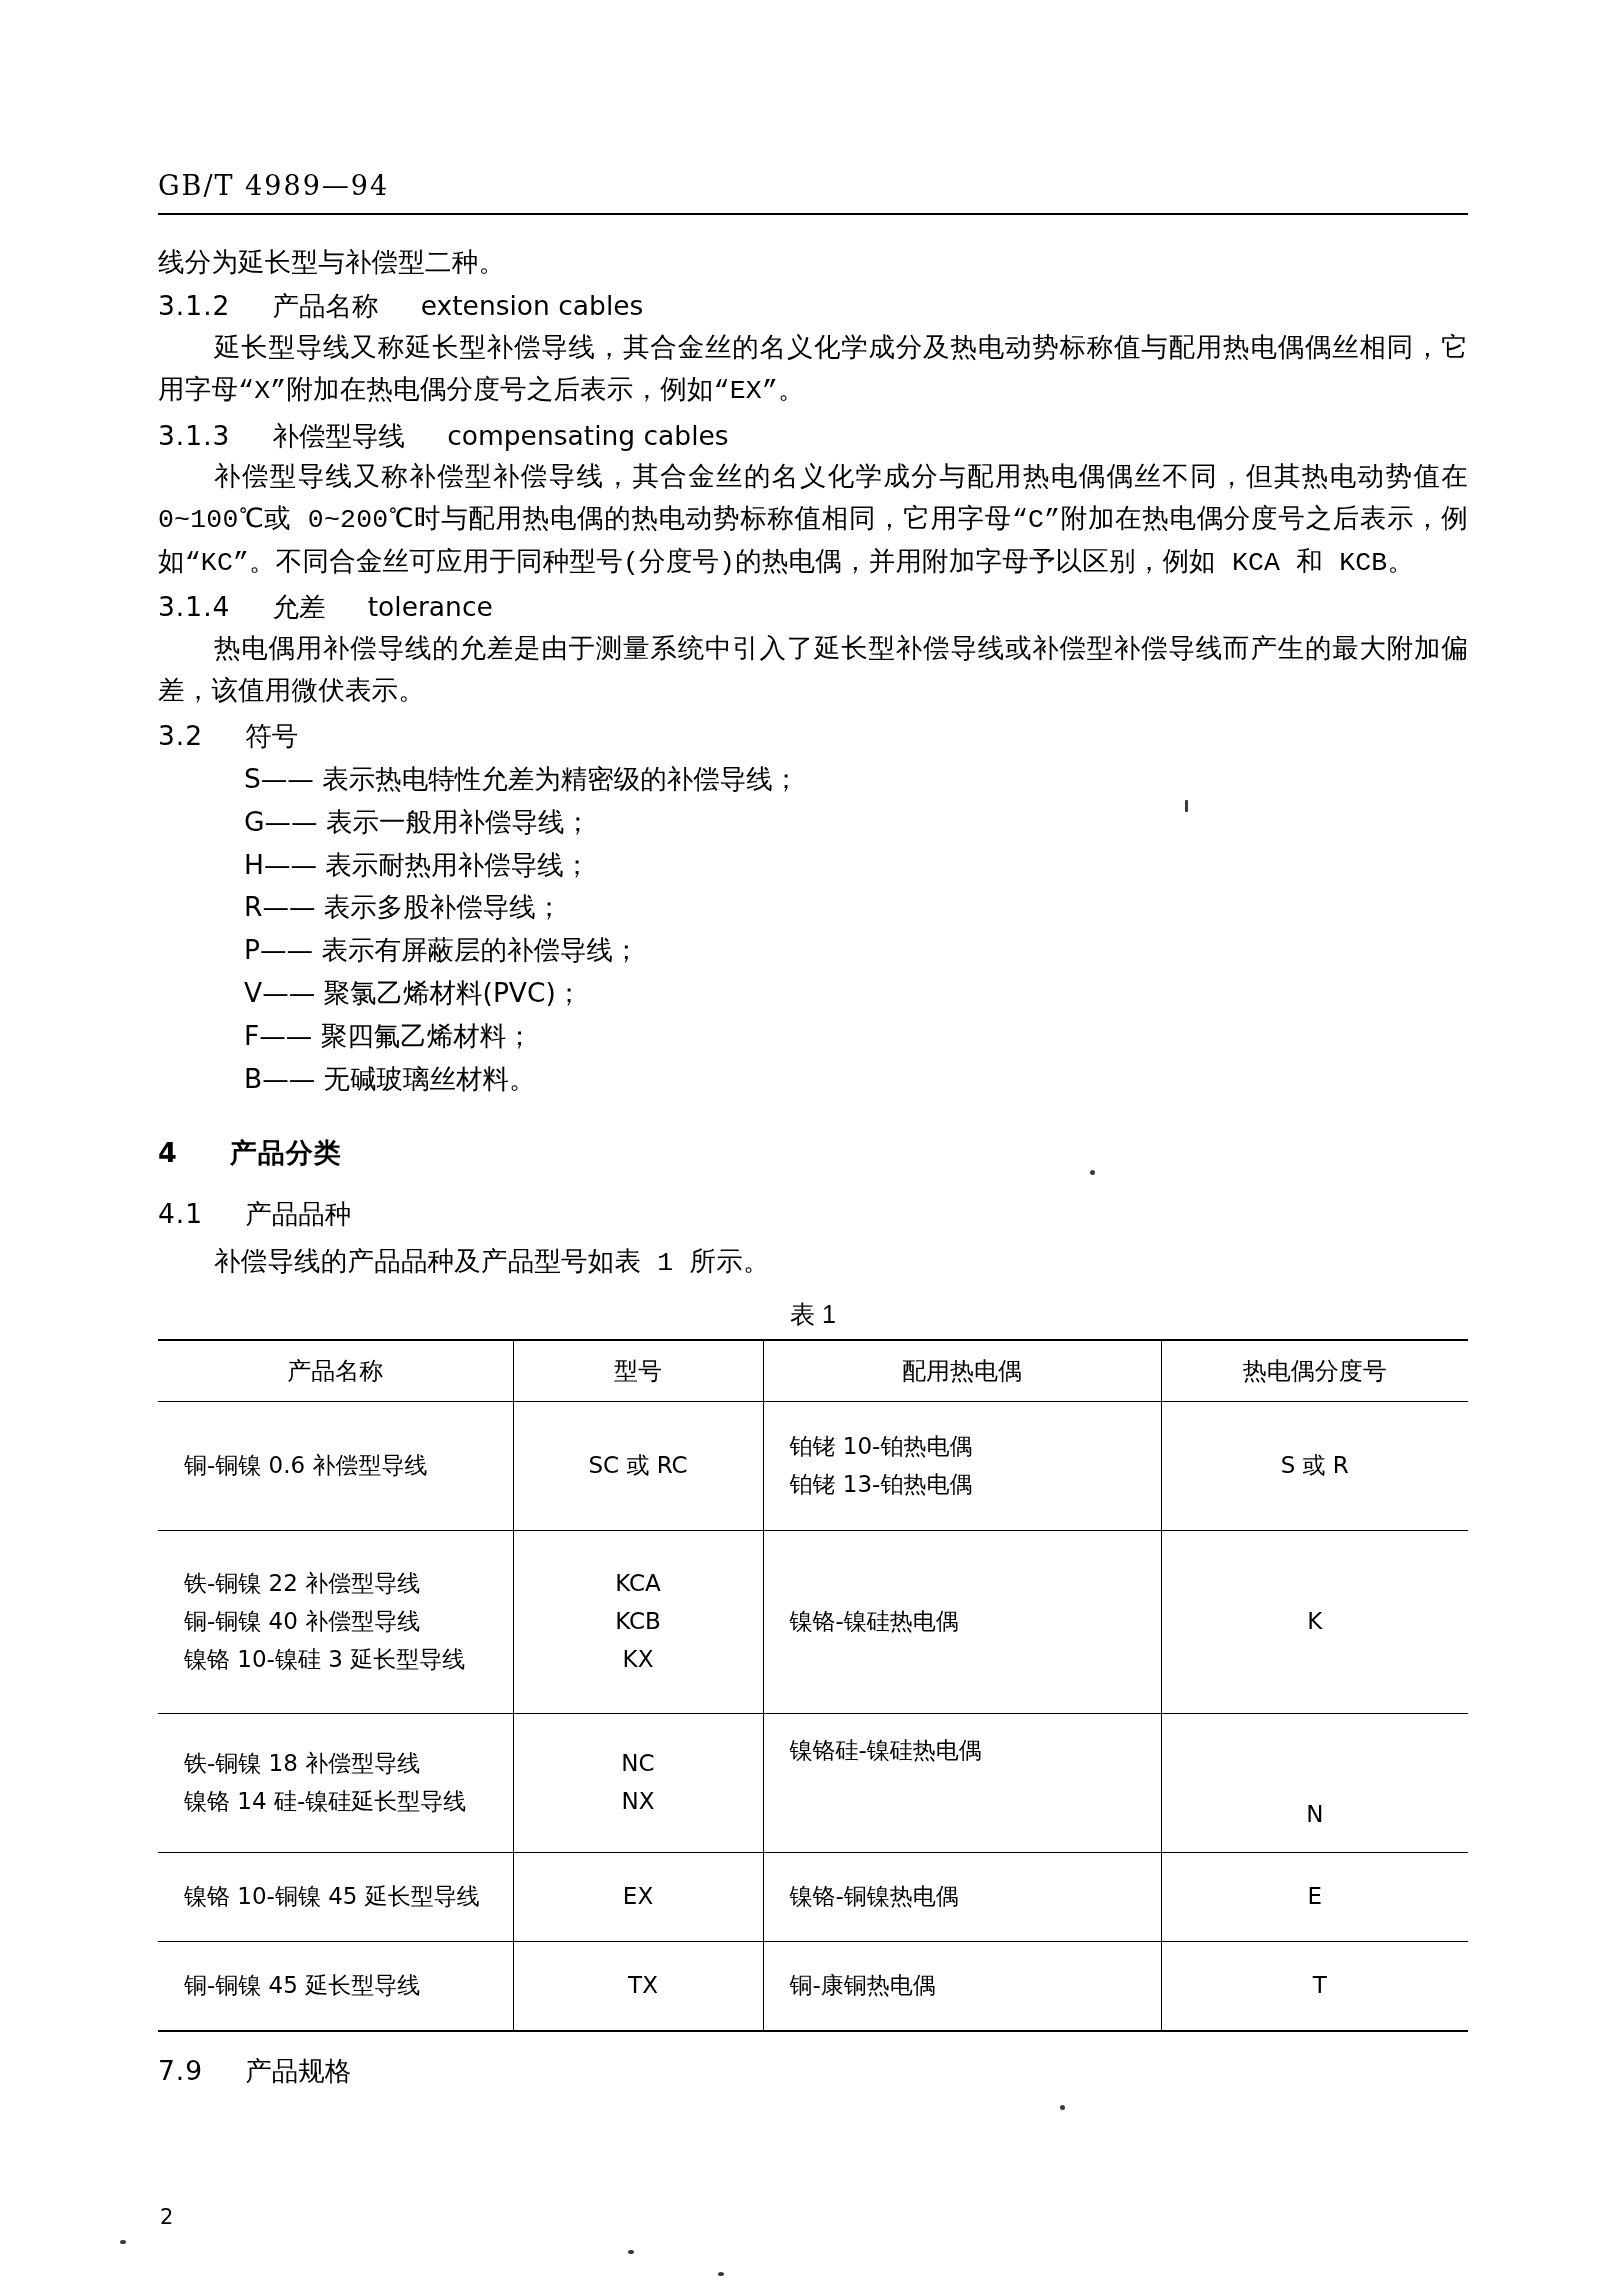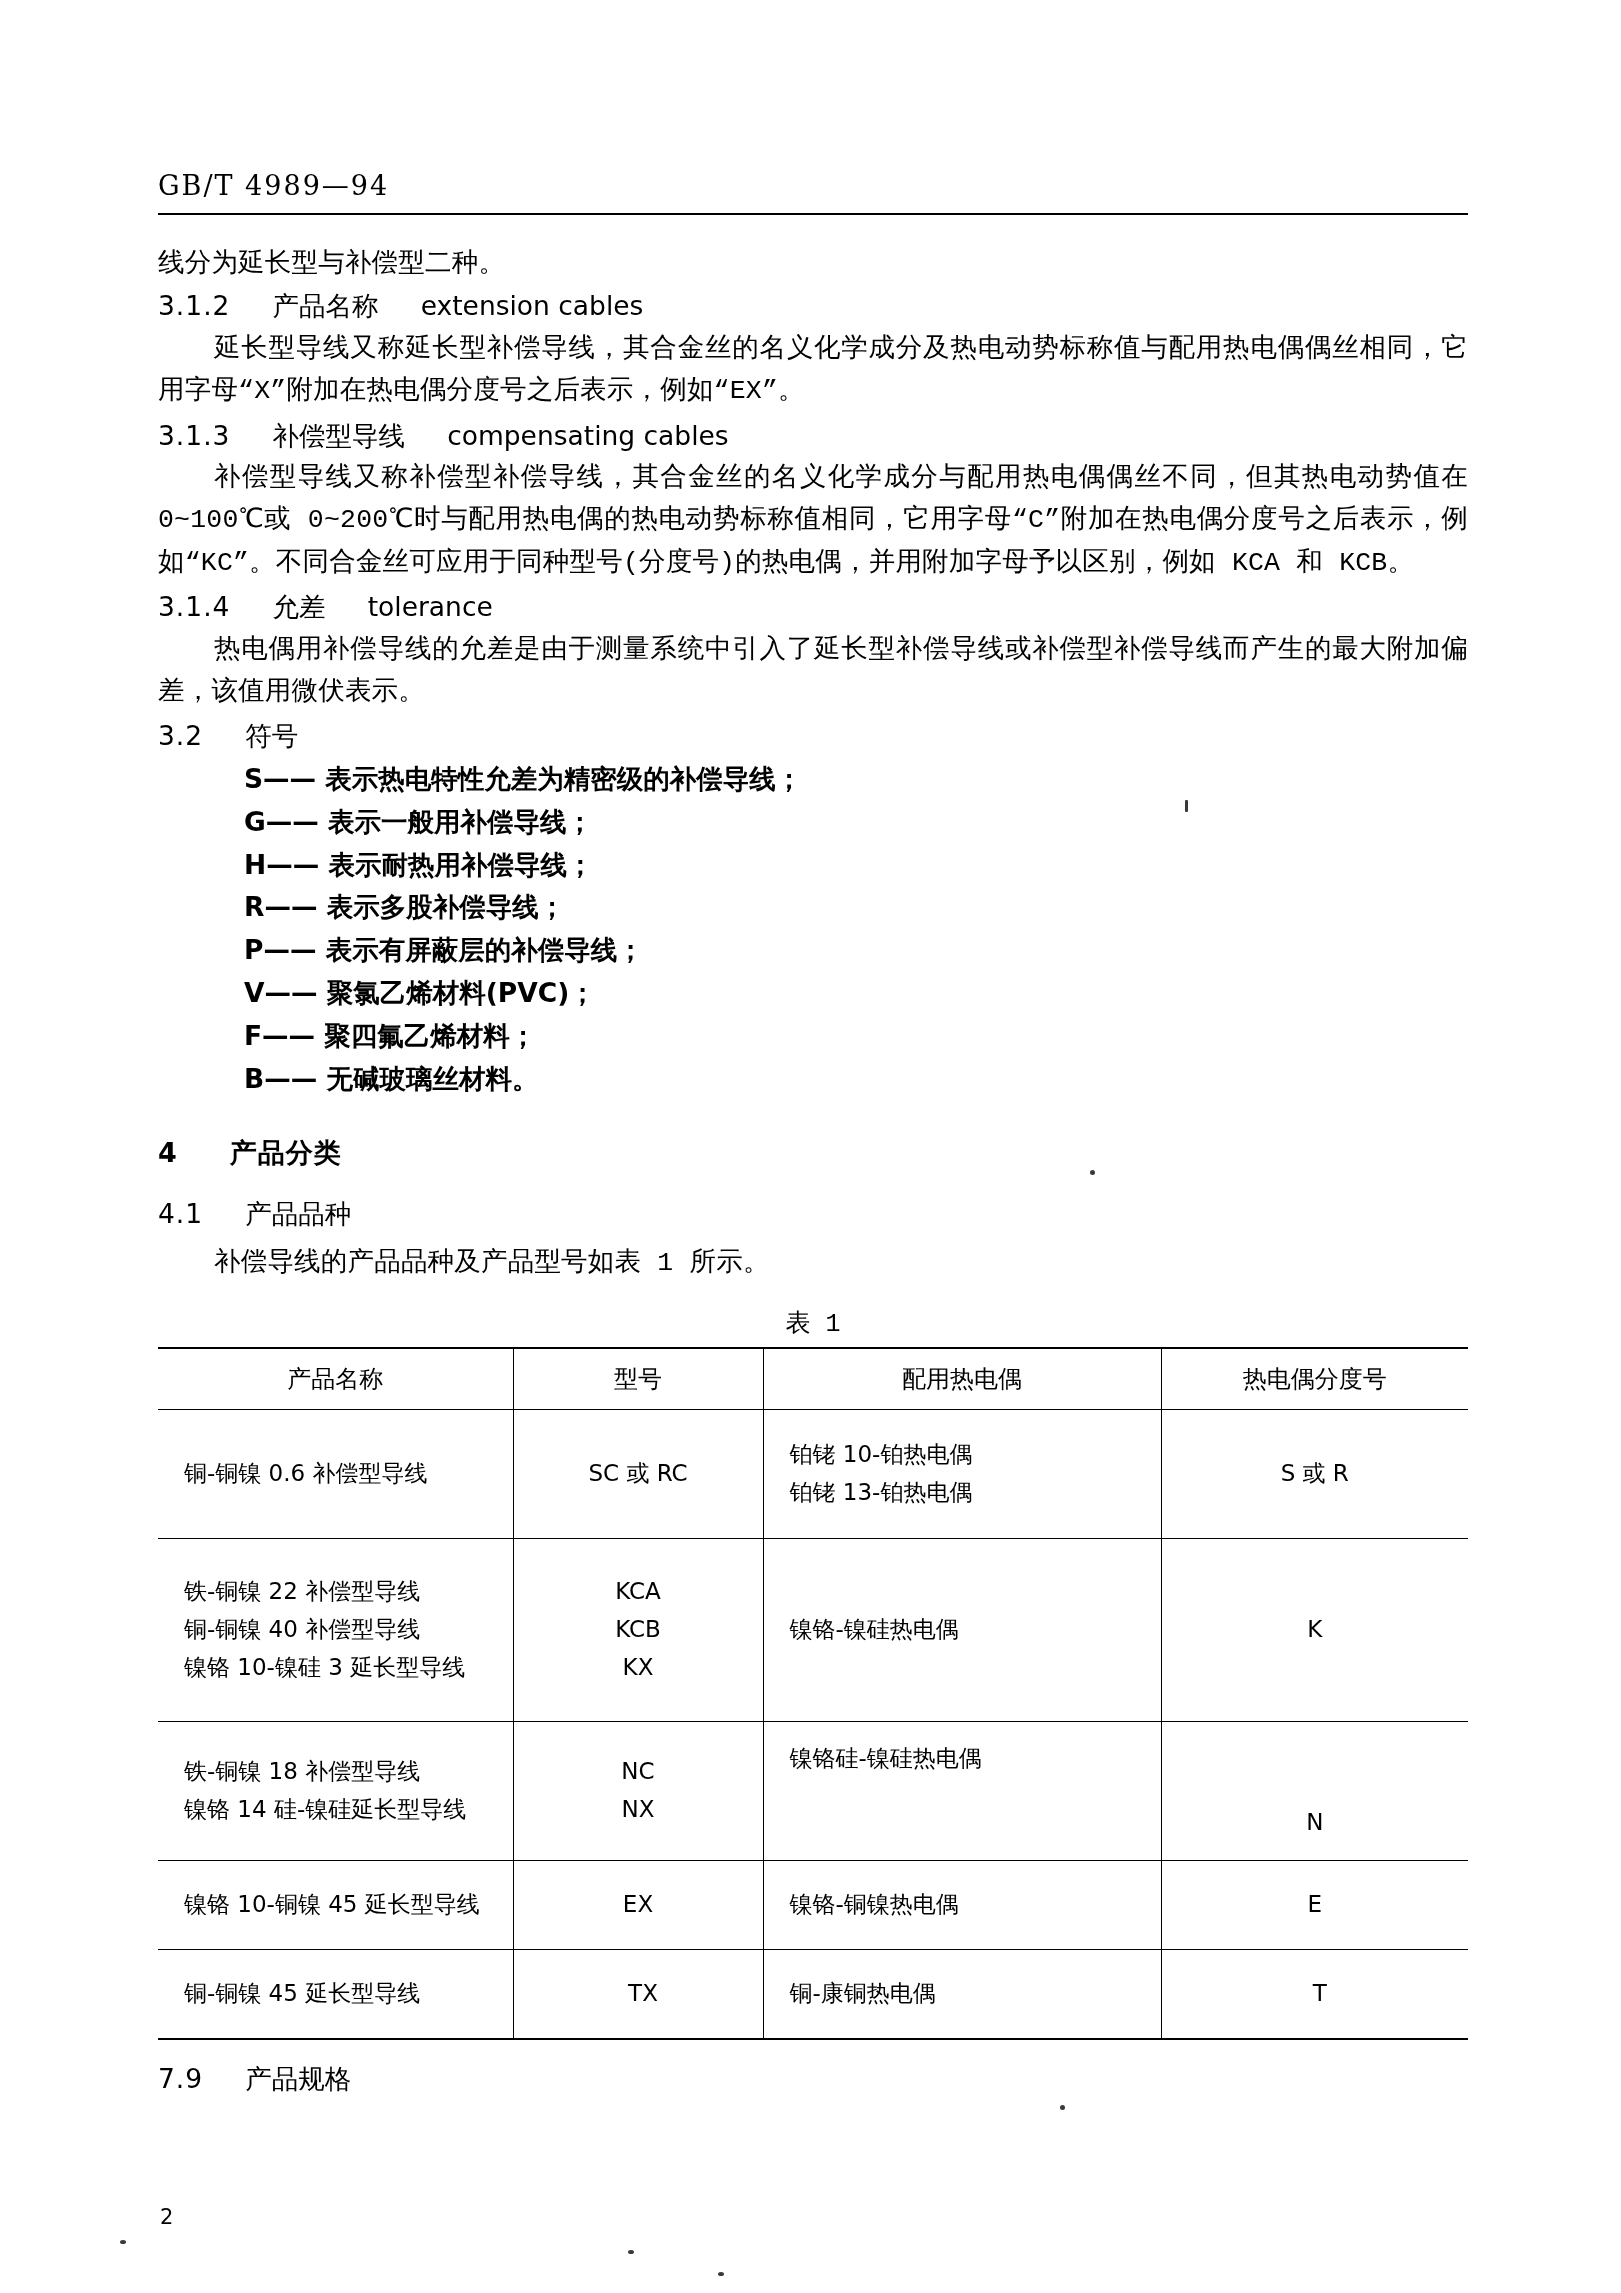--- a/index.html
+++ b/index.html
@@ -59,40 +59,39 @@
     line-height: 1.6;
     margin-top: 2px;
   }
   .clause-num {
     letter-spacing: 1px;
   }
   .sym-line {
     font-size: 26.5px;
     line-height: 1.62;
     padding-left: 86px;
-    font-weight: bold;
   }
   .sec-title {
     font-size: 27px;
     font-weight: bold;
     margin-top: 30px;
     margin-bottom: 18px;
     letter-spacing: 1px;
   }
   .sub-title {
     font-size: 26.5px;
     margin-top: 12px;
     margin-bottom: 6px;
   }
   .table-caption {
     text-align: center;
     font-size: 25px;
-    margin-top: 22px;
+    margin-top: 14px;
     margin-bottom: 8px;
-    font-family: Liberation Mono, monospace;
+    font-family: Liberation Sans, sans-serif;
   }
   table.t1 {
     border-collapse: collapse;
     width: 1310px;
     font-family: "DejaVu Sans", "Liberation Sans", sans-serif;
     font-size: 23px;
     table-layout: fixed;
   }
   table.t1 td, table.t1 th {
     border: none;

